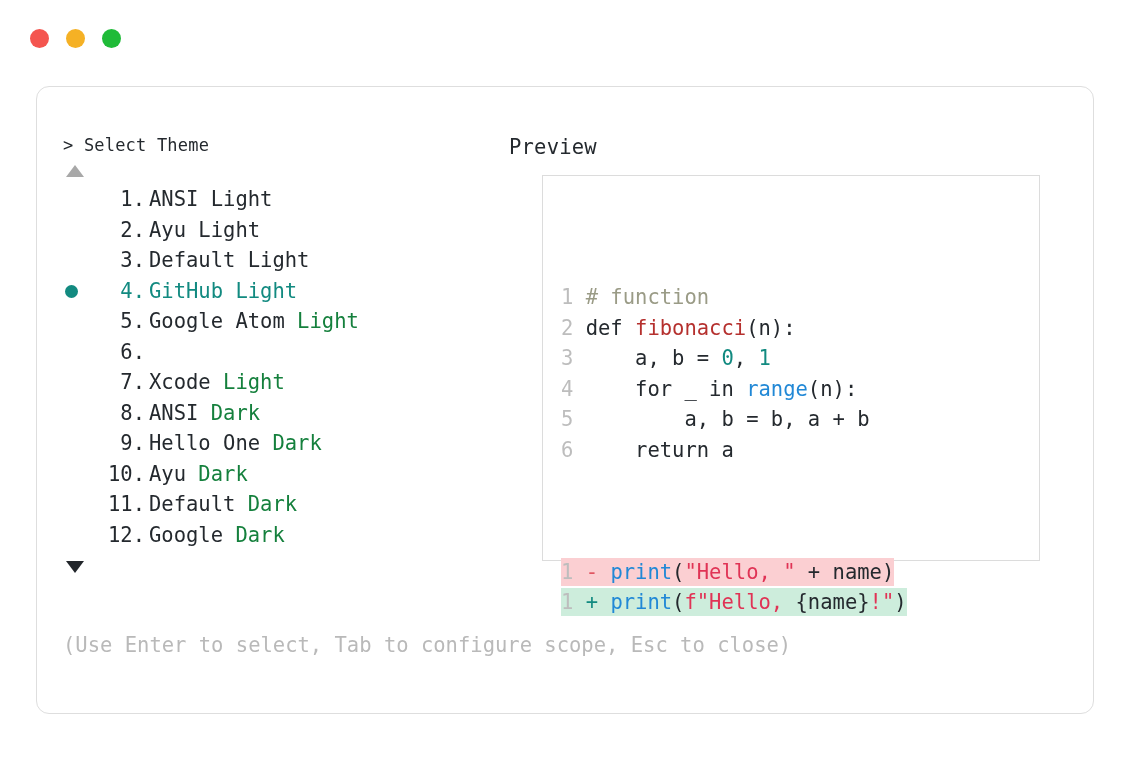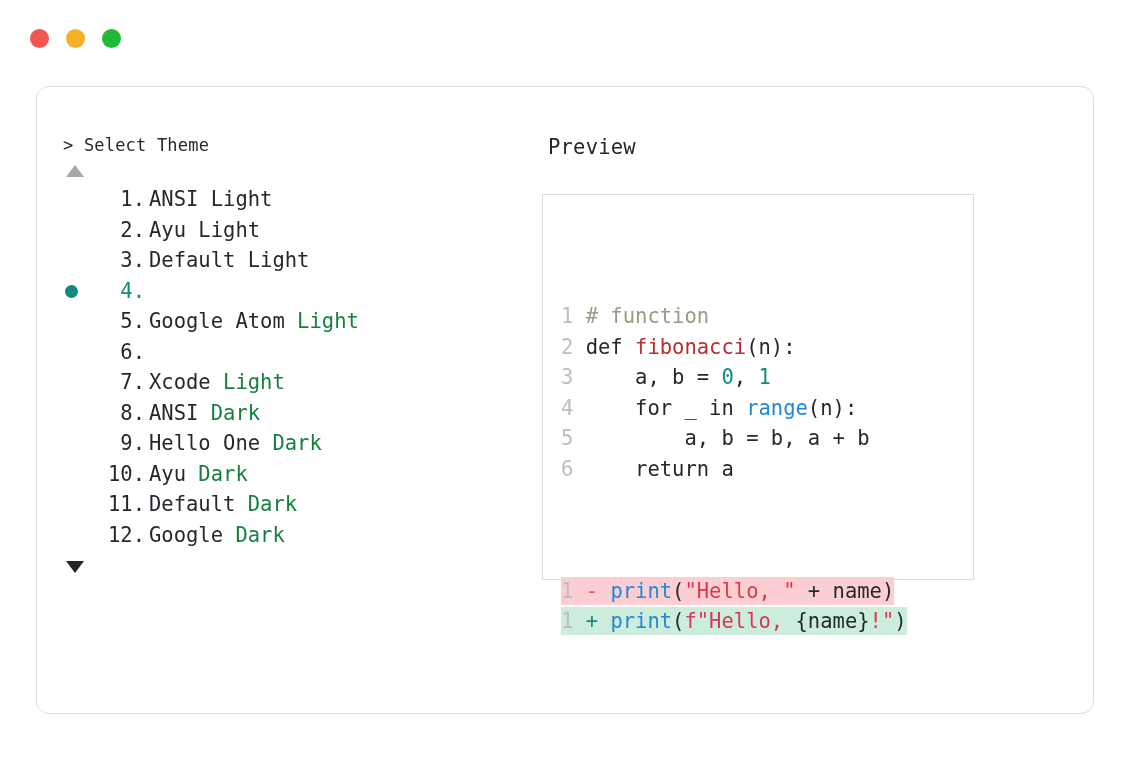--- a/index.html
+++ b/index.html
@@ -53,21 +53,21 @@
     position: absolute;
     left: 26px;
     top: 48px;
     font-size: 17px;
     color: #24292e;
     letter-spacing: 0.2px;
     white-space: pre;
   }
   .hdr-preview {
     position: absolute;
-    left: 511px;
+    left: 472px;
     top: 48px;
     font-size: 20.5px;
     color: #24292e;
     letter-spacing: 0.2px;
   }
 
   
   .list-col {
     position: absolute;
     left: 26px;
@@ -122,26 +122,25 @@
   .theme-row.selected .name-cell,
   .theme-row.selected .suffix { color: #128a80; }
   .suffix { color: #24292e; }
   .suffix.dim { color: #15803d; }
 
   
   .preview-box {
     position: absolute;
     left: 505px;
     top: 88px;
-    width: 432px;
+    width: 498px;
     height: 386px;
     box-sizing: border-box;
     border: 1.5px solid #dcdcdc;
     background: #ffffff;
-    margin-top: 19px;
   }
   .code {
     position: absolute;
     left: 18px;
     top: 45px;
     font-size: 20.5px;
     line-height: 30.5px;
     white-space: pre;
   }
   .code-line { white-space: pre; }
@@ -189,33 +188,34 @@
   <div class="hdr-select"><span>&gt; </span><span>Select Theme</span></div>
 
   <div class="hdr-preview">Preview</div>
 
   <div class="list-col">
     <div class="arrow arrow-up"></div>
     <div id="theme-rows">
         <div class="theme-row"><div class="bullet-cell"></div><div class="num-cell"> 1.</div><div class="name-cell">ANSI Light</div></div>
         <div class="theme-row"><div class="bullet-cell"></div><div class="num-cell"> 2.</div><div class="name-cell">Ayu Light</div></div>
         <div class="theme-row"><div class="bullet-cell"></div><div class="num-cell"> 3.</div><div class="name-cell">Default Light</div></div>
-        <div class="theme-row selected"><div class="bullet-cell"><span class="bullet"></span></div><div class="num-cell"> 4.</div></div>
+        <div class="theme-row selected"><div class="bullet-cell"><span class="bullet"></span></div><div class="num-cell"> 4.</div><div class="name-cell">GitHub Light</div></div>
         <div class="theme-row"><div class="bullet-cell"></div><div class="num-cell"> 5.</div><div class="name-cell">Google Atom</div><div class="suffix dim"> Light</div></div>
         <div class="theme-row"><div class="bullet-cell"></div><div class="num-cell"> 6.</div></div>
         <div class="theme-row"><div class="bullet-cell"></div><div class="num-cell"> 7.</div><div class="name-cell">Xcode</div><div class="suffix dim"> Light</div></div>
         <div class="theme-row"><div class="bullet-cell"></div><div class="num-cell"> 8.</div><div class="name-cell">ANSI</div><div class="suffix dim"> Dark</div></div>
         <div class="theme-row"><div class="bullet-cell"></div><div class="num-cell"> 9.</div><div class="name-cell">Hello One</div><div class="suffix dim"> Dark</div></div>
         <div class="theme-row"><div class="bullet-cell"></div><div class="num-cell">10.</div><div class="name-cell">Ayu</div><div class="suffix dim"> Dark</div></div>
         <div class="theme-row"><div class="bullet-cell"></div><div class="num-cell">11.</div><div class="name-cell">Default</div><div class="suffix dim"> Dark</div></div>
         <div class="theme-row"><div class="bullet-cell"></div><div class="num-cell">12.</div><div class="name-cell">Google</div><div class="suffix dim"> Dark</div></div>
       </div>
     <div class="arrow arrow-down"></div>
   </div>
 
   <div class="preview-box">
     <div class="code">
       <div id="code-lines"><div class="code-line"><span class="lineno">1 </span><span class="tok-com"># function</span></div><div class="code-line"><span class="lineno">2 </span><span class="tok-kw">def </span><span class="tok-fn">fibonacci</span><span class="tok-plain">(n):</span></div><div class="code-line"><span class="lineno">3 </span><span class="tok-plain">    a, b = </span><span class="tok-num">0</span><span class="tok-plain">, </span><span class="tok-num">1</span></div><div class="code-line"><span class="lineno">4 </span><span class="tok-plain">    for _ in </span><span class="tok-builtin">range</span><span class="tok-plain">(n):</span></div><div class="code-line"><span class="lineno">5 </span><span class="tok-plain">        a, b = b, a + b</span></div><div class="code-line"><span class="lineno">6 </span><span class="tok-plain">    return a</span></div></div>
       <div class="diff-block" id="diff-lines"><div class="diff-line"><span class="diff-hl diff-del"><span class="lineno">1 </span><span class="sign-del">- </span><span class="tok-builtin">print</span><span class="tok-plain">(</span><span class="tok-str">"Hello, "</span><span class="tok-plain"> + name)</span></span></div><div class="diff-line"><span class="diff-hl diff-add"><span class="lineno">1 </span><span class="sign-add">+ </span><span class="tok-builtin">print</span><span class="tok-plain">(</span><span class="tok-str">f"Hello, </span><span class="tok-plain">{name}</span><span class="tok-str">!"</span><span class="tok-plain">)</span></span></div></div>
     </div>
   </div>
 
+  <div class="hint">(Use Enter to select, Tab to configure scope, Esc to close)</div>
 </div>
 
 </body></html>

